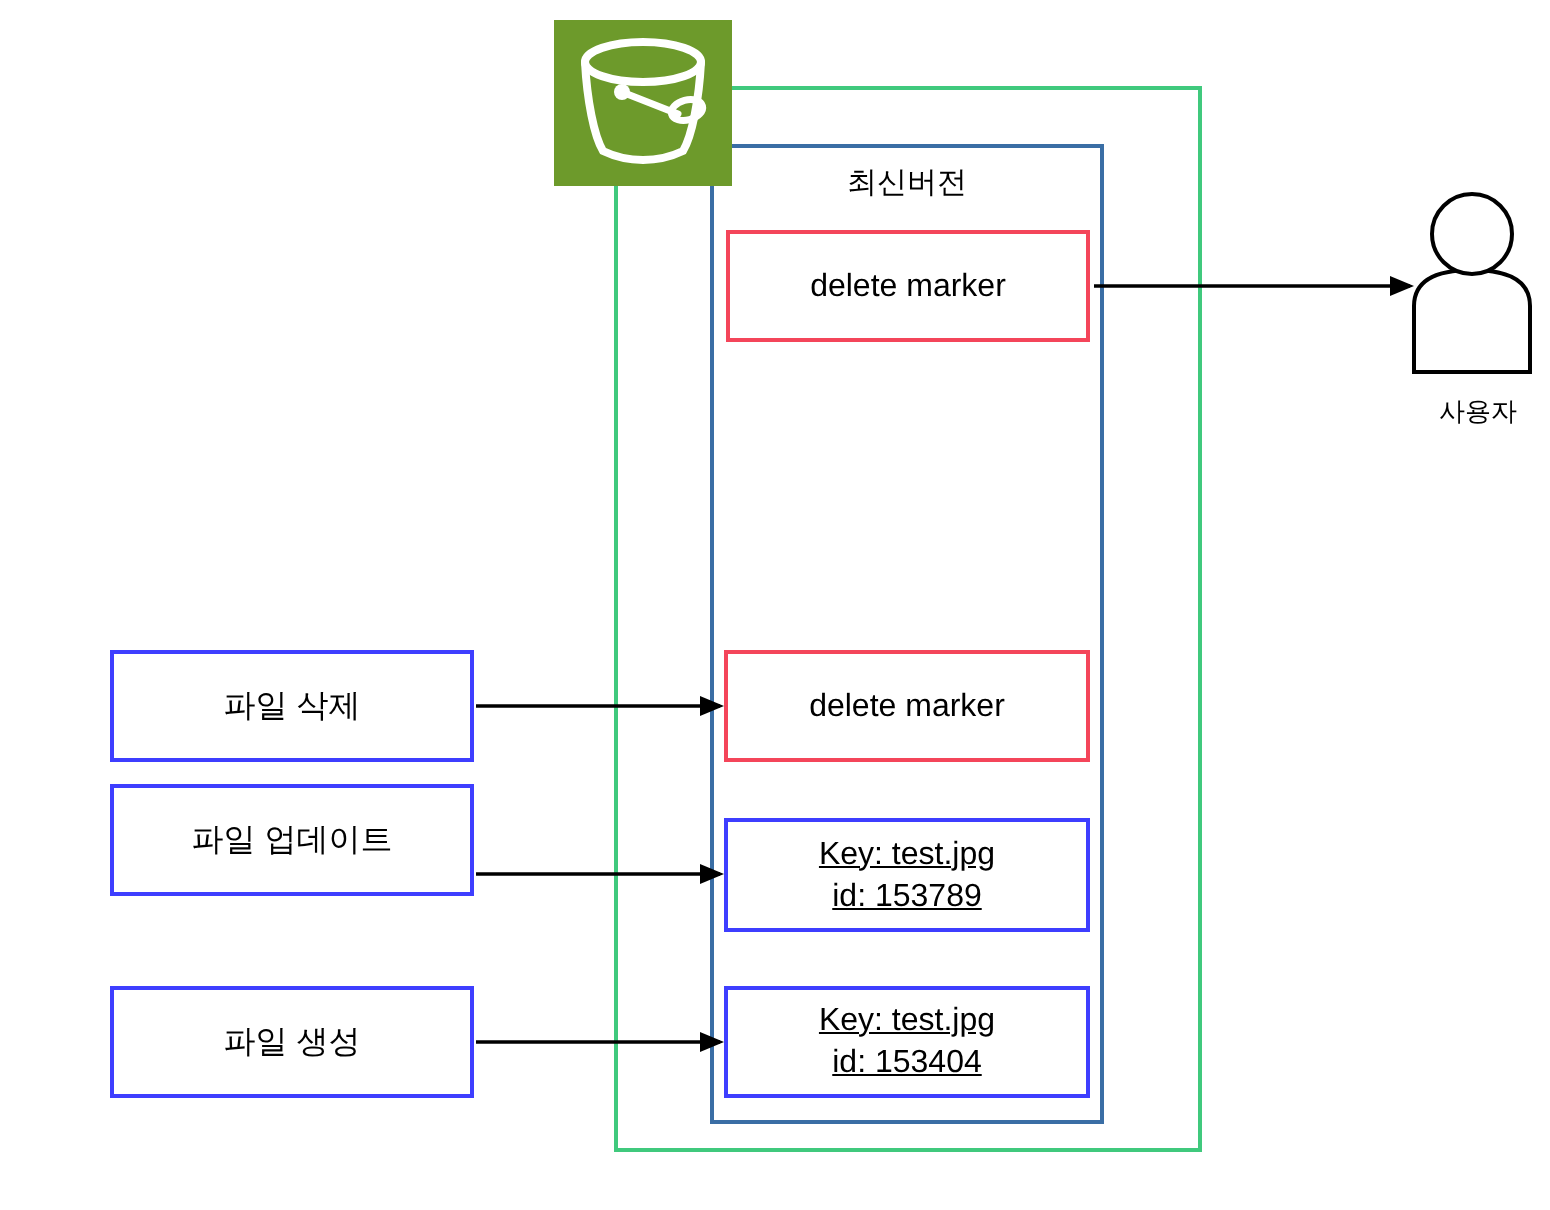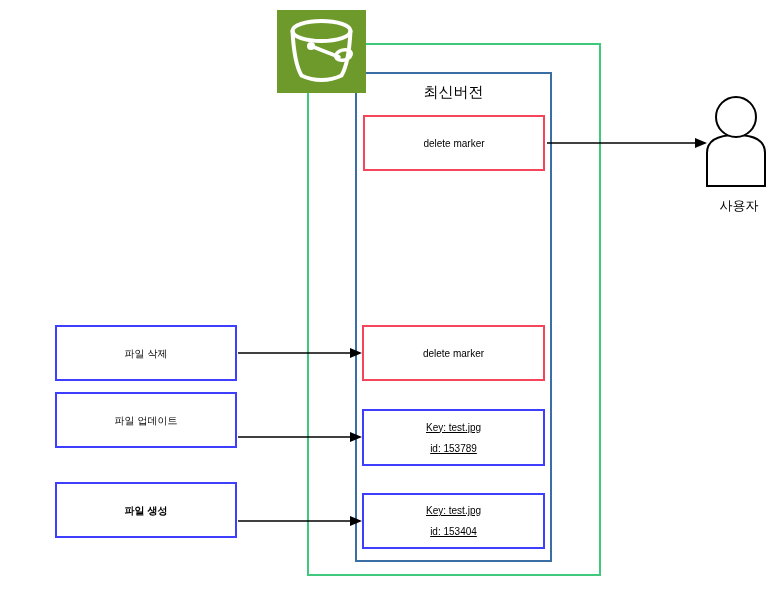--- a/index.html
+++ b/index.html
@@ -20,21 +20,21 @@
   .rect{position:absolute;box-sizing:border-box;background:transparent;}
   .outer-rect{left:283px;top:43px;width:294px;height:533px;border:2px solid var(--outer-border);}
   .version-rect{left:331px;top:72px;width:197px;height:490px;border:2px solid var(--version-border);}
   .version-label{
     position:absolute;left:331px;top:83px;width:197px;text-align:center;
     font-size:15px;line-height:18px;
   }
   .box{
     position:absolute;box-sizing:border-box;width:182px;height:56px;background:#fff;
     display:flex;flex-direction:column;align-items:center;justify-content:center;
-    font-size:10px;line-height:21px;text-align:center;
+    font-size:16px;line-height:21px;text-align:center;
   }
   .action-box{left:31px;border:2px solid var(--action-border);}
   .marker-box{border:2px solid var(--marker-border);}
   .object-box{border:2px solid var(--object-border);text-decoration:underline;}
   .mid{left:338px;width:183px;}
   .bucket{
     position:absolute;left:253px;top:10px;width:89px;height:83px;background:var(--bucket-bg);
   }
   .bucket svg{display:block;width:100%;height:100%;}
   .person{position:absolute;left:680px;top:96px;width:64px;height:92px;}
@@ -75,21 +75,21 @@
     </svg>
   </div>
   <div class="person-label">사용자</div>
 
   <div class="box action-box" style="top:325px;">
     <span>파일 삭제</span>
   </div>
   <div class="box action-box" style="top:392px;">
     <span>파일 업데이트</span>
   </div>
-  <div class="box action-box" style="top:482px;font-weight:bold;">
+  <div class="box action-box" style="top:493px;">
     <span>파일 생성</span>
   </div>
 
   <div class="box marker-box mid" style="top:325px;">
     <span>delete marker</span>
   </div>
   <div class="box object-box mid" style="top:409px;height:57px;">
     <span>Key: test.jpg</span>
     <span>id: 153789</span>
   </div>

